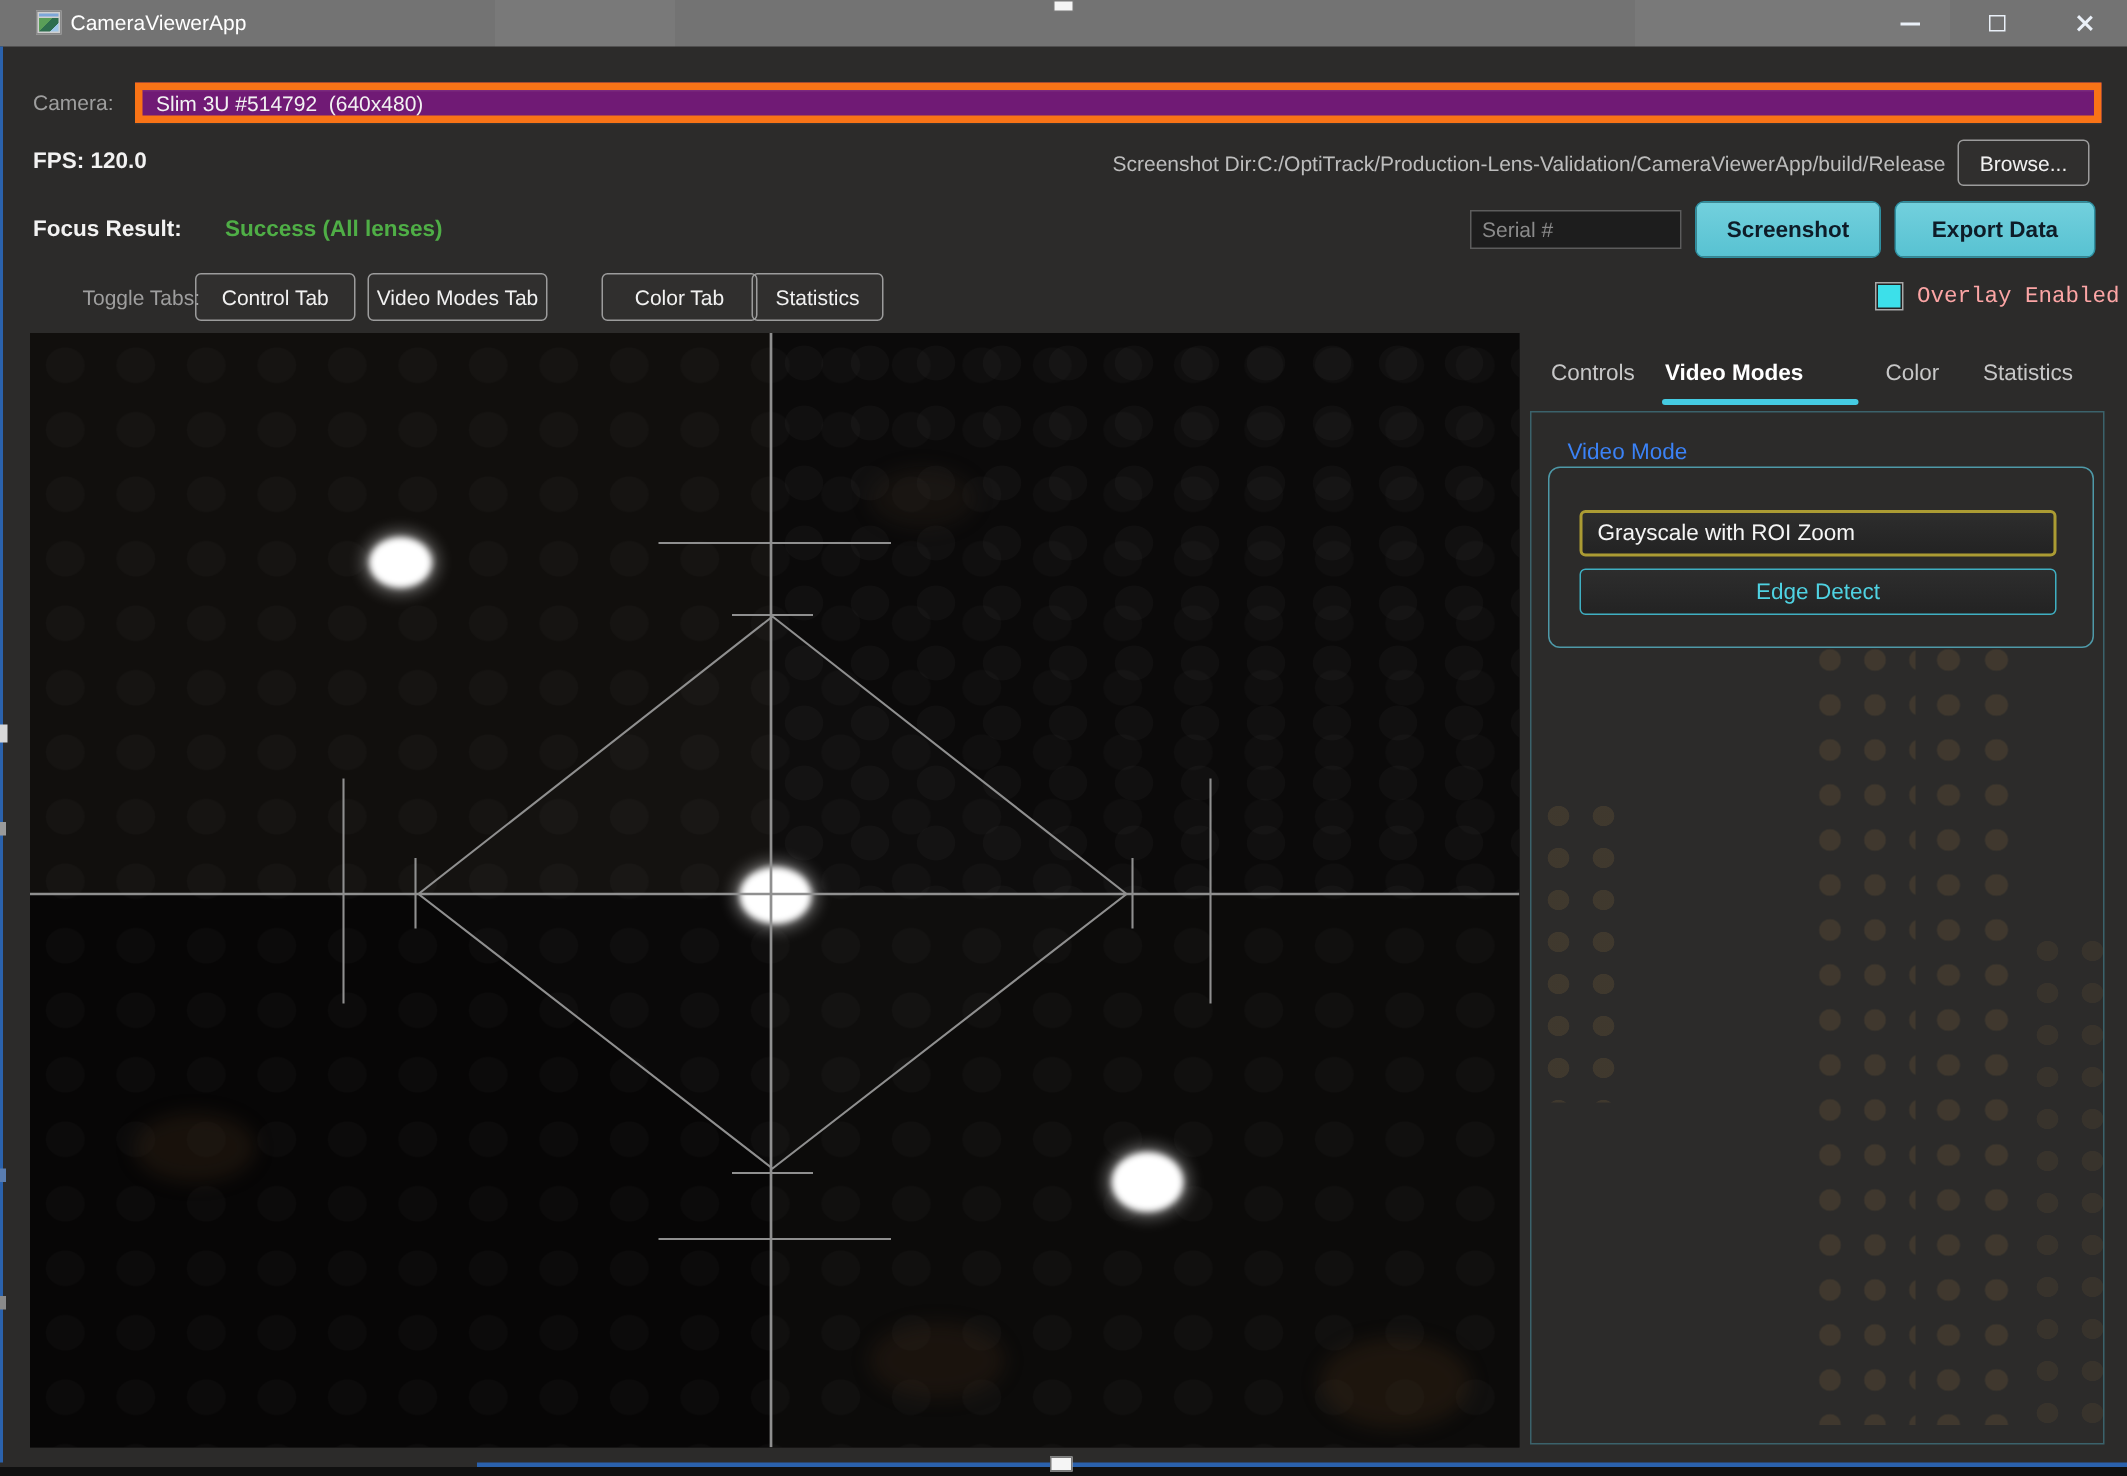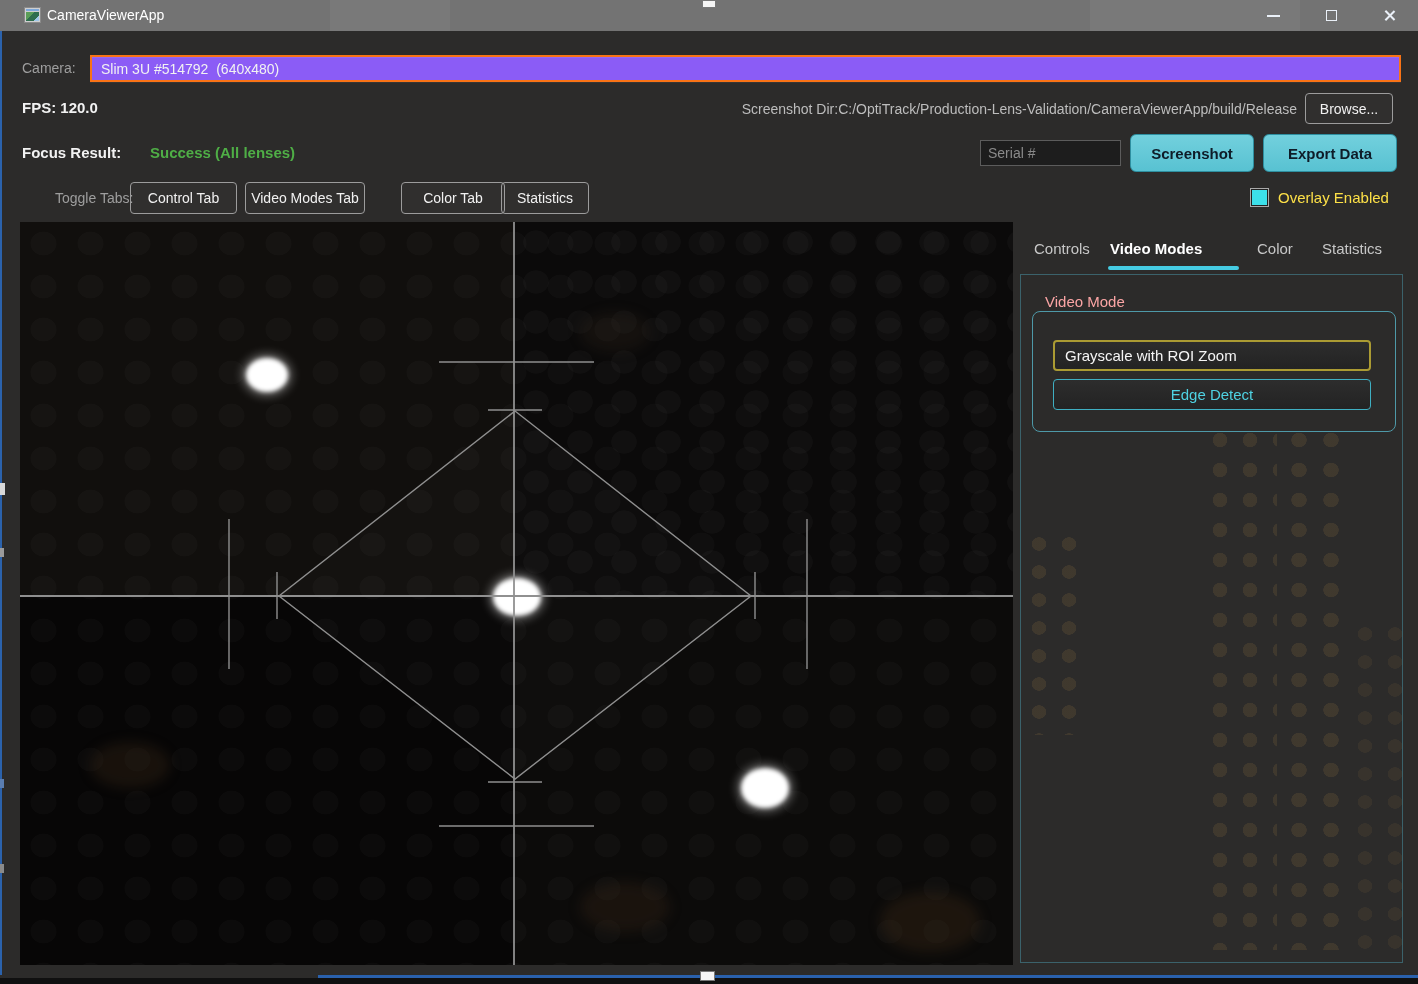--- a/index.html
+++ b/index.html
@@ -18,22 +18,22 @@
   .win-controls { position:absolute; right:0; top:0; height:31px; display:flex; }
   .win-btn { width:58px; height:31px; display:flex; align-items:center; justify-content:center; position:relative; }
   .glyph-min { width:13px; height:2px; background:#eaf0f8; }
   .glyph-max { width:11px; height:11px; border:1.5px solid #eaf0f8; }
   .glyph-close { position:relative; width:13px; height:13px; }
   .glyph-close::before,.glyph-close::after { content:""; position:absolute; left:6px; top:0; width:1.6px; height:13px; background:#eaf0f8; }
   .glyph-close::before { transform:rotate(45deg); } .glyph-close::after { transform:rotate(-45deg); }
 
   
   .lbl { position:absolute; color:#9e9e9e; font-size:14px; }
-  .combo { position:absolute; left:90px; top:55px; width:1311px; height:27px; background:#8b5cf6;
-           border:2px solid #f97316; box-shadow:inset 0 1px 0 rgba(255,255,255,.07), 0 1px 0 rgba(255,255,255,.05);
+  .combo { position:absolute; left:90px; top:55px; width:1311px; height:27px; background:#701a75;
+           border:5px solid #f97316; box-shadow:inset 0 1px 0 rgba(255,255,255,.07), 0 1px 0 rgba(255,255,255,.05);
            color:#f2f2f2; font-size:14px; display:flex; align-items:center; padding-left:9px; }
   .combo span { white-space:pre; }
   .fps { position:absolute; left:22px; top:99px; color:#f2f2f2; font-size:15px; font-weight:bold; }
   .dir { position:absolute; right:121px; top:101px; color:#bdbdbd; font-size:14px; white-space:pre; }
   .btn-outline { position:absolute; background:rgba(255,255,255,.02); border:1px solid #9c9c9c; border-radius:4px;
                  color:#f1f1f1; font-size:14px; font-family:inherit; display:flex; align-items:center; justify-content:center; cursor:default; }
   .browse { left:1305px; top:93px; width:88px; height:31px; }
   .focus-lbl { position:absolute; left:22px; top:144px; color:#f2f2f2; font-size:15px; font-weight:bold; }
   .focus-val { position:absolute; left:150px; top:144px; color:#4fae46; font-size:15px; font-weight:bold; }
   .serial { position:absolute; left:980px; top:140px; width:141px; height:26px; background:#1d1d1d; border:1px solid #5c5c5c;
@@ -42,21 +42,21 @@
   .btn-action { position:absolute; top:134px; height:38px; background:linear-gradient(#72d0dd,#58c2d2); border:1px solid #2e8fa0;
                 border-radius:6px; color:#0e1c28; font-weight:bold; font-size:15px; font-family:inherit;
                 display:flex; align-items:center; justify-content:center; cursor:default; }
   .screenshot { left:1130px; width:124px; }
   .export { left:1263px; width:134px; }
   .tgl { top:182px; height:32px; }
   .tgl-ctl { left:130px; width:107px; } .tgl-vm { left:245px; width:120px; } .tgl-col { left:401px; width:104px; } .tgl-st { left:501px; width:88px; }
   .checkbox { position:absolute; left:1250px; top:188px; width:19px; height:19px; border:1px solid #a9a9a9; background:#222; }
   .checkbox-fill { position:absolute; inset:1px; background:#3ce0ea; display:none; }
   .checkbox.checked .checkbox-fill { display:block; }
-  .overlay-lbl { position:absolute; left:1278px; top:189px; color:#fde047; font-size:15px; }
+  .overlay-lbl { position:absolute; left:1278px; top:189px; color:#fca5a5; font-size:15px;font-family:Liberation Mono, monospace; }
 
   
   .camera-view { position:absolute; left:20px; top:222px; width:993px; height:743px; background:#0b0a0a; overflow:hidden; }
   .q { position:absolute; }
   .q-tl { left:0; top:0; width:494px; height:374px; background:#110f0d; }
   .q-tr { left:494px; top:0; width:499px; height:374px; background:#0b0a0a; }
   .q-bl { left:0; top:374px; width:494px; height:369px; background:#070606; }
   .q-br { left:494px; top:374px; width:499px; height:369px; background:#0c0b0a; }
   .cam-noise { position:absolute; inset:0; background-image:radial-gradient(rgba(255,255,255,.02) 0 38%, transparent 40%);
                background-size:47px 43px; }
@@ -69,21 +69,21 @@
   .p4 { left:560px; top:90px; width:70px; height:40px; background:rgba(50,40,28,.25); }
   .blob { position:absolute; background:#ffffff; border-radius:50%; filter:blur(2.2px);
           box-shadow:0 0 10px 3px rgba(255,255,255,.45); }
   .overlay-svg { position:absolute; left:0; top:0; }
 
   
   .ptab { position:absolute; top:240px; color:#c7c7c7; font-size:15px; cursor:default; }
   .ptab.active { color:#ffffff; font-weight:bold; }
   .tab-underline { position:absolute; left:1108px; top:266px; width:131px; height:4px; background:#45cbe2; border-radius:2px; }
   .tab-frame { position:absolute; left:1020px; top:274px; width:383px; height:689px; border:1px solid #3b626b; }
-  .vm-label { position:absolute; left:1045px; top:293px; color:#fca5a5; font-size:15px; }
+  .vm-label { position:absolute; left:1045px; top:293px; color:#3b82f6; font-size:15px; }
   .vm-group { position:absolute; left:1032px; top:311px; width:364px; height:121px; border:1px solid #4e99a8; border-radius:8px; }
   .mode-btn { position:absolute; left:1053px; width:318px; height:31px; background:linear-gradient(#2d2d2d,#232323);
               font-size:15px; font-family:inherit; border-radius:4px; display:flex; align-items:center; cursor:default; }
   .grayscale-btn { top:340px; border:2px solid #ab9b33; color:#f5f5f5; justify-content:flex-start; padding-left:10px; }
   .edge-btn { top:379px; border:1px solid #3fafc2; color:#4fd2e2; justify-content:center; }
   .dots { position:absolute; background-image:radial-gradient(rgba(96,78,52,.38) 0 33%, transparent 35%); background-size:30px 28px; }
   .d1 { left:1024px; top:530px; width:66px; height:205px; }
   .d2 { left:1205px; top:425px; width:72px; height:525px; background-size:30px 30px; }
   .d3 { left:1283px; top:425px; width:68px; height:525px; background-size:32px 30px; }
   .d4 { left:1350px; top:620px; width:58px; height:330px; opacity:.6; }

